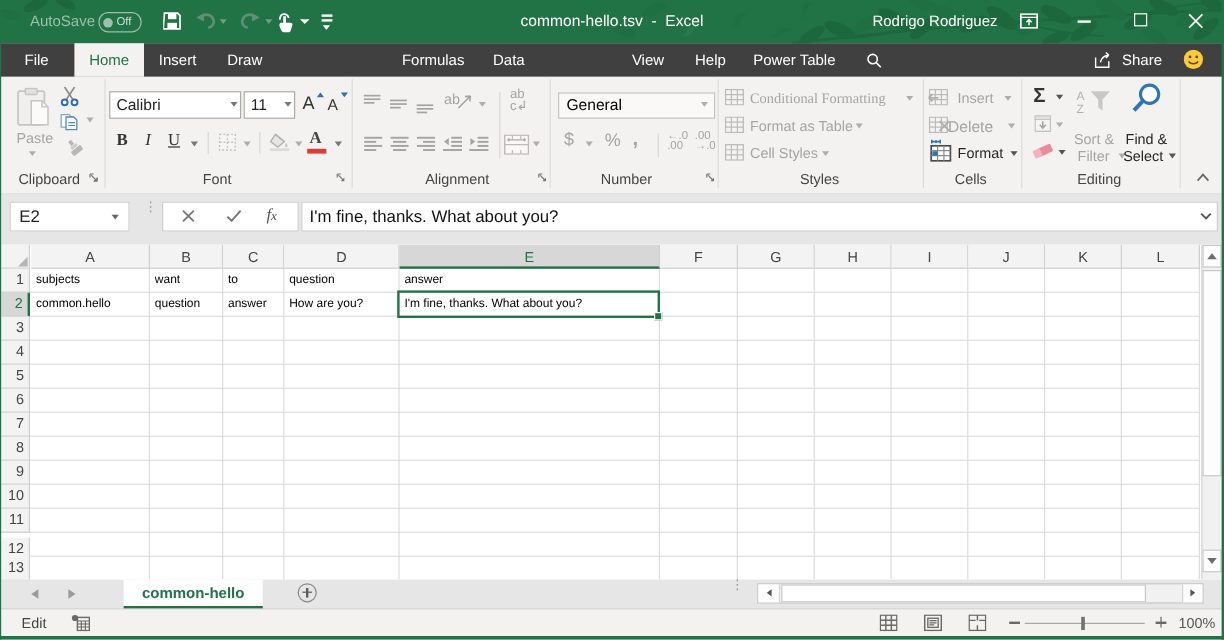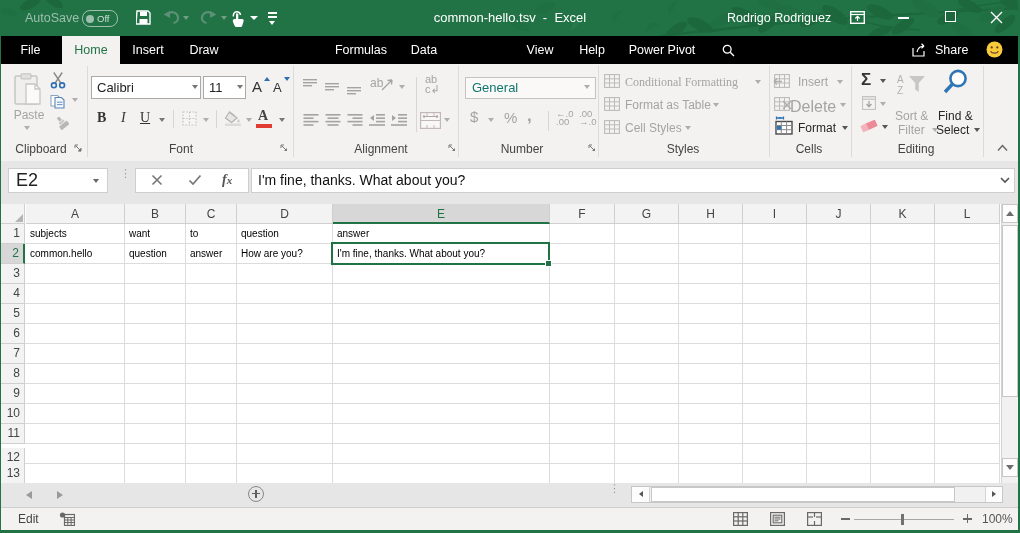--- a/index.html
+++ b/index.html
@@ -1,21 +1,21 @@
 <!DOCTYPE html>
 <html><head>
 <meta charset="utf-8">
 <style>
   html,body{margin:0;padding:0;}
   body{width:1020px;height:533px;overflow:hidden;position:relative;background:#fff;
        font-family:"Liberation Sans",sans-serif;-webkit-font-smoothing:antialiased;}
   .abs{position:absolute;}
   
   #titlebar{left:0;top:0;width:1020px;height:36px;background:#217346;color:#fff;}
-  #tabrow{left:0;top:36px;width:1020px;height:28px;background:#000000;color:#fff;}
+  #tabrow{left:0;top:36px;width:1020px;height:28px;background:#404040;color:#fff;}
   .tab{position:absolute;top:0;height:28px;line-height:28px;font-size:12.5px;color:#fff;text-align:center;}
   
   #ribbon{left:1px;top:64px;width:1018px;height:97px;background:#f3f2f1;border-bottom:1px solid #d2d0ce;}
   .gsep{position:absolute;top:2px;width:1px;height:91px;background:#dddbd9;}
   .glabel{position:absolute;top:78px;height:14px;font-size:12px;color:#444;text-align:center;line-height:14px;}
   .launch{position:absolute;width:10px;height:10px;color:#777;font-size:9px;line-height:10px;}
   .gray{color:#a6a4a2;}
   .ddarrow{position:absolute;width:0;height:0;border-left:3.5px solid transparent;border-right:3.5px solid transparent;border-top:4px solid #777;}
   .ddgray{border-top-color:#b0aeac;}
   
@@ -121,21 +121,21 @@
 <div class="abs" id="tabrow">
   <div class="tab" style="left:12px;width:37px;">File</div>
   <div class="tab" style="left:62px;width:58px;background:#f3f2f1;color:#217346;">Home</div>
   <div class="tab" style="left:128px;width:40px;">Insert</div>
   <div class="tab" style="left:185px;width:38px;">Draw</div>
   <div class="tab" style="left:332px;width:58px;">Formulas</div>
   <div class="tab" style="left:407px;width:34px;">Data</div>
   <div class="tab" style="left:459px;width:45px;margin-top:33px;">Review</div>
   <div class="tab" style="left:523px;width:34px;">View</div>
   <div class="tab" style="left:576px;width:32px;">Help</div>
-  <div class="tab" style="left:624px;width:76px;">Power Pivot</div>
+  <div class="tab" style="left:624px;width:76px;">Power Table</div>
   <svg class="abs" style="left:722px;top:8px;" width="13" height="13" viewBox="0 0 13 13">
     <circle cx="5.2" cy="5.2" r="3.9" fill="none" stroke="#fff" stroke-width="1.3"></circle>
     <line x1="8.2" y1="8.2" x2="12" y2="12" stroke="#fff" stroke-width="1.3"></line>
   </svg>
   <svg class="abs" style="left:912px;top:7px;" width="17" height="14" viewBox="0 0 17 14">
     <path d="M1 5 v8 h11 v-5" fill="none" stroke="#fff" stroke-width="1.2"></path>
     <path d="M5 9 C6 5 9 3 12 3 M12 3 l-2.5-2.2 M12 3 l-2.5 2.2" fill="none" stroke="#fff" stroke-width="1.2"></path>
   </svg>
   <div class="abs" style="left:935px;top:0;height:28px;line-height:28px;font-size:12.5px;color:#fff;">Share</div>
   <svg class="abs" style="left:986px;top:5px;" width="17" height="17" viewBox="0 0 17 17">
@@ -289,21 +289,21 @@
     </svg>
   <div class="ddarrow ddgray" style="left:443px;top:54px;"></div>
   <div class="glabel" style="left:335px;width:90px;">Alignment</div>
   <div class="launch" style="left:446px;top:79px;"><svg width="10" height="10" viewBox="0 0 10 10">
         <path d="M2 2 h3 M2 2 v3 M3 3 l4.2 4.2" stroke="#777" stroke-width="1" fill="none"></path>
         <path d="M5 8 h3 v-3 z" fill="#777"></path>
       </svg></div>
   <div class="abs" style="left:415px;top:13px;width:1px;height:55px;background:#d8d6d4;"></div>
     <div class="gsep" style="left:457px;"></div>
   <div class="whitebox" style="left:464px;top:13px;width:131px;height:22px;border-color:#c5c3c1;background:#faf9f8;"></div>
-  <div class="abs" style="left:471px;top:13px;height:22px;line-height:22px;font-size:13px;color:#0f766e;">General</div>
+  <div class="abs" style="left:471px;top:13px;height:22px;line-height:22px;font-size:13px;color:#000000;">General</div>
   <div class="ddarrow ddgray" style="left:583px;top:21px;"></div>
   <div class="abs gray" style="left:469px;top:44px;font-size:15px;">$</div>
   <div class="ddarrow ddgray" style="left:487px;top:54px;"></div>
   <div class="abs gray" style="left:503px;top:45px;font-size:15px;">%</div>
   <div class="abs gray" style="left:526px;top:42px;font-size:17px;font-weight:bold;">,</div>
   <div class="abs" style="left:547px;top:47px;width:1px;height:20px;background:#d8d6d4;"></div>
     <div class="abs gray" style="left:555px;top:46px;font-size:9.5px;line-height:8px;">←.0<br>.00</div>
   <div class="abs gray" style="left:578px;top:46px;font-size:9.5px;line-height:8px;">.00<br>→.0</div>
   <div class="glabel" style="left:481px;width:80px;">Number</div>
   <div class="launch" style="left:586px;top:79px;"><svg width="10" height="10" viewBox="0 0 10 10">
@@ -355,21 +355,21 @@
   <svg class="abs" style="left:773px;top:33px;" width="16" height="14" viewBox="0 0 16 14">
   <rect x="0.6" y="0.6" width="14.8" height="12.8" fill="#f5f3f2" stroke="#bdbbb9" stroke-width="1.1"></rect>
   <line x1="0.6" y1="4.8" x2="15.4" y2="4.8" stroke="#bdbbb9" stroke-width="1"></line>
   <line x1="0.6" y1="9" x2="15.4" y2="9" stroke="#bdbbb9" stroke-width="1"></line>
   <line x1="5.5" y1="0.6" x2="5.5" y2="13.4" stroke="#bdbbb9" stroke-width="1"></line>
   <line x1="10.5" y1="0.6" x2="10.5" y2="13.4" stroke="#bdbbb9" stroke-width="1"></line>
 </svg>
   <svg class="abs" style="left:781px;top:36px;" width="10" height="10" viewBox="0 0 10 10">
       <path d="M1 1 L9 9 M9 1 L1 9" stroke="#b0aeac" stroke-width="1.5"></path>
     </svg>
-    <div class="abs gray" style="left:789px;top:34px;font-size:16px;">Delete</div>
+    <div class="abs gray" style="left:789px;top:34px;font-size:13px;">Delete</div>
   <div class="ddarrow ddgray" style="left:839px;top:39px;"></div>
   <svg class="abs" style="left:774px;top:51px;" width="19" height="20" viewBox="0 0 19 20">
       <path d="M1.5 4.5 v-3 M8.5 4.5 v-3 M1.5 3 h7" stroke="#2e75b5" stroke-width="1.3" fill="none"></path>
       <path d="M3.2 3 l1.6-1.3 v2.6 z M6.8 3 l-1.6-1.3 v2.6 z" fill="#2e75b5"></path>
       <rect x="1" y="6.5" width="16" height="12.5" fill="#fff" stroke="#4a4a4a" stroke-width="1.4"></rect>
       <line x1="1" y1="10.5" x2="17" y2="10.5" stroke="#8a8a8a" stroke-width="1"></line>
       <line x1="1" y1="14.7" x2="17" y2="14.7" stroke="#8a8a8a" stroke-width="1"></line>
       <line x1="6.3" y1="6.5" x2="6.3" y2="19" stroke="#8a8a8a" stroke-width="1"></line>
       <line x1="11.6" y1="6.5" x2="11.6" y2="19" stroke="#8a8a8a" stroke-width="1"></line>
       <rect x="2" y="11" width="4.3" height="3.7" fill="#2e75b5"></rect>
@@ -410,31 +410,31 @@
   <div class="ddarrow" style="left:973px;top:64px;border-top-color:#555;"></div>
   <div class="glabel" style="left:875px;width:80px;">Editing</div>
   <div class="gsep" style="left:982px;"></div>
   <svg class="abs" style="left:996px;top:80px;" width="11" height="8" viewBox="0 0 11 8">
       <path d="M1 6.5 L5.5 1.5 L10 6.5" fill="none" stroke="#666" stroke-width="1.4"></path>
     </svg>
 </div>
 
 <div class="abs" id="fxbar">
   <div class="whitebox" style="left:7px;top:7px;width:100px;height:25px;"></div>
-  <div class="abs" style="left:15px;top:7px;height:25px;line-height:25px;font-size:18px;color:#222;">E2</div>
+  <div class="abs" style="left:15px;top:7px;height:25px;line-height:25px;font-size:14px;color:#222;">E2</div>
   <div class="ddarrow" style="left:92px;top:18px;border-top-color:#666;"></div>
   <div class="abs" style="left:119px;top:9px;font-size:11px;color:#999;line-height:7px;">⋮</div>
   <div class="whitebox" style="left:134px;top:7px;width:114px;height:25px;"></div>
   <svg class="abs" style="left:150px;top:13px;" width="12" height="12" viewBox="0 0 12 12">
     <path d="M1.5 1.5 L10.5 10.5 M10.5 1.5 L1.5 10.5" stroke="#777" stroke-width="1.6"></path>
   </svg>
   <svg class="abs" style="left:187px;top:13px;" width="14" height="12" viewBox="0 0 14 12">
     <path d="M1.5 6.5 L5 10 L12.5 1.5" fill="none" stroke="#777" stroke-width="1.7"></path>
   </svg>
-  <div class="abs" style="left:221px;top:7px;height:25px;line-height:24px;font-size:14px;color:#555;font-style:italic;font-family:'Liberation Serif',serif;font-weight:bold;">f<span style="font-size:11px;">x</span></div>
+  <div class="abs" style="left:221px;top:7px;height:25px;line-height:24px;font-size:14px;color:#555;font-style:italic;font-family:'Liberation Serif',serif;font-weight:normal;">f<span style="font-size:11px;">x</span></div>
   <div class="whitebox" style="left:250px;top:7px;width:764px;height:25px;"></div>
   <div class="abs" style="left:257px;top:7px;height:25px;line-height:25px;font-size:14px;color:#111;">I'm fine, thanks. What about you?</div>
   <svg class="abs" style="left:999px;top:16px;" width="10" height="7" viewBox="0 0 10 7">
     <path d="M1 1 L5 5 L9 1" fill="none" stroke="#555" stroke-width="1.6"></path>
   </svg>
 </div>
 
 <div class="abs" id="grid">
   <div class="abs" style="left:0;top:0;width:24px;height:20px;background:#f3f3f3;border-right:1px solid #cfcfcf;border-bottom:1px solid #cfcfcf;box-sizing:border-box;"></div>
   <div class="abs" style="left:14px;top:10px;width:0;height:0;border-left:8px solid transparent;border-bottom:8px solid #b5b5b5;"></div>
@@ -504,20 +504,21 @@
   <div class="abs" style="left:1001px;top:0;width:16px;height:19px;background:#fdfdfd;border:1px solid #c9c7c5;box-sizing:border-box;"></div>
   <div class="abs" style="left:1005px;top:7px;width:0;height:0;border-left:4px solid transparent;border-right:4px solid transparent;border-bottom:5px solid #6e6e6e;"></div>
   <div class="abs" style="left:1001px;top:21px;width:16px;height:172px;background:#fdfdfd;border:1px solid #c9c7c5;box-sizing:border-box;"></div>
   <div class="abs" style="left:1001px;top:254px;width:16px;height:19px;background:#fdfdfd;border:1px solid #c9c7c5;box-sizing:border-box;"></div>
   <div class="abs" style="left:1005px;top:261px;width:0;height:0;border-left:4px solid transparent;border-right:4px solid transparent;border-top:5px solid #6e6e6e;"></div>
 </div>
 
 <div class="abs" id="sheetbar">
   <div class="abs" style="left:25px;top:8px;width:0;height:0;border-top:4.5px solid transparent;border-bottom:4.5px solid transparent;border-right:6px solid #9b9a99;"></div>
   <div class="abs" style="left:56px;top:8px;width:0;height:0;border-top:4.5px solid transparent;border-bottom:4.5px solid transparent;border-left:6px solid #9b9a99;"></div>
+  <div class="abs" style="left:102px;top:0;width:116px;height:22px;background:#fff;border-bottom:2px solid #217346;text-align:center;line-height:22px;font-size:12.5px;font-weight:bold;color:#217346;">common-hello</div>
   <div class="abs" style="left:247px;top:3px;width:16px;height:16px;border:1px solid #8a8886;border-radius:50%;box-sizing:border-box;"></div>
   <div class="abs" style="left:251px;top:10px;width:8px;height:1.4px;background:#5f5d5b;"></div>
   <div class="abs" style="left:254.3px;top:6.7px;width:1.4px;height:8px;background:#5f5d5b;"></div>
   <div class="abs" style="left:608px;top:2px;font-size:11px;color:#999;line-height:7px;">⋮</div>
   <div class="abs" style="left:630px;top:3px;width:372px;height:17px;background:#f1f1f1;border:1px solid #c9c7c5;box-sizing:border-box;"></div>
   <div class="abs" style="left:631px;top:4px;width:18px;height:15px;background:#fdfdfd;border-right:1px solid #d4d4d4;box-sizing:border-box;"></div>
   <div class="abs" style="left:638px;top:8px;width:0;height:0;border-top:3.5px solid transparent;border-bottom:3.5px solid transparent;border-right:4.5px solid #555;"></div>
   <div class="abs" style="left:650px;top:4px;width:304px;height:15px;background:#fff;border:1px solid #c9c7c5;box-sizing:border-box;"></div>
   <div class="abs" style="left:984px;top:4px;width:17px;height:15px;background:#fdfdfd;border-left:1px solid #d4d4d4;box-sizing:border-box;"></div>
   <div class="abs" style="left:991px;top:8px;width:0;height:0;border-top:3.5px solid transparent;border-bottom:3.5px solid transparent;border-left:4.5px solid #555;"></div>

